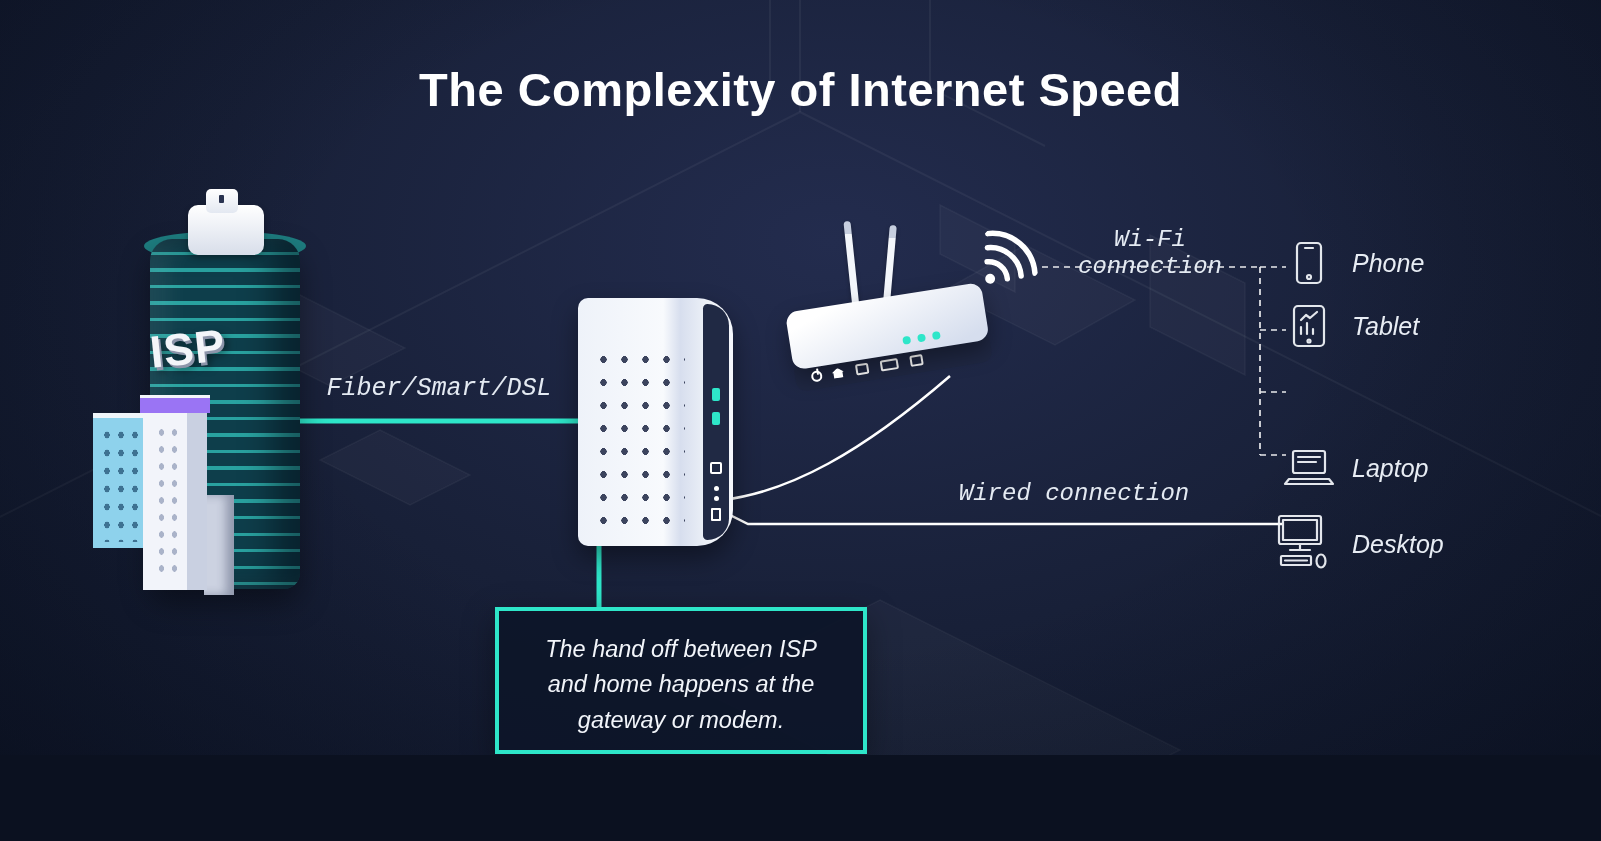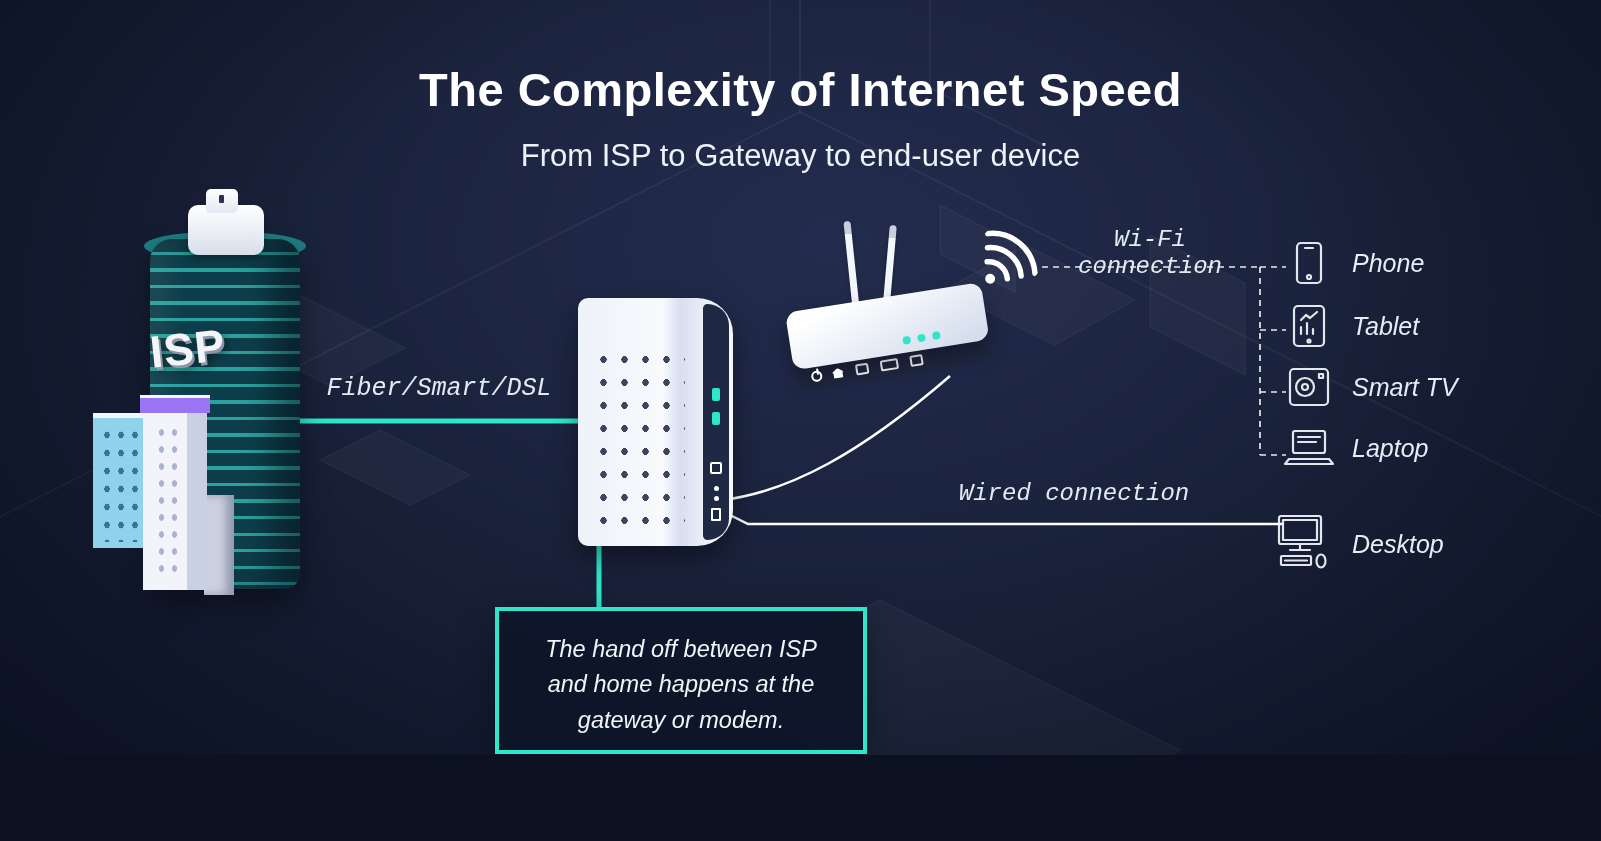--- a/index.html
+++ b/index.html
@@ -95,21 +95,21 @@
     border:4px solid #2ee6c9; background:rgba(13,21,41,0.93); box-shadow:0 10px 30px rgba(0,0,0,0.35); }
   .callout p { margin:0; padding:21px 24px; font-size:23.5px; line-height:1.5; font-style:italic;
     text-align:center; color:#f2f5fa; }
 
   
   .device { position:absolute; z-index:3; left:1282px; display:flex; align-items:center; gap:16px; }
   .device .dicon { width:54px; display:flex; justify-content:center; align-items:center; }
   .device.desktop { left:1268px; }
   .device.desktop .dicon { width:68px; }
   .dlabel { font-style:italic; font-size:25px; color:#e8edf4; white-space:nowrap; }
-  .d-phone { top:240px; } .d-tablet { top:303px; } .d-tv { top:366px; } .d-laptop { top:428px; } .d-desktop { top:514px; }
+  .d-phone { top:240px; } .d-tablet { top:303px; } .d-tv { top:366px; } .d-laptop { top:448px; } .d-desktop { top:514px; }
   .dicon svg { stroke:#f3f6fa; fill:none; stroke-width:2.2; stroke-linecap:round; stroke-linejoin:round; opacity:0.93; }
 </style>
 </head>
 <body>
 
 <div class="stage">
 
   <svg class="layer bg-plan" viewBox="0 0 1601 841">
     <g stroke="rgba(255,255,255,0.05)" stroke-width="2" fill="none">
       <path d="M800,112 L1601,516"></path>
@@ -132,21 +132,20 @@
 
   <svg class="layer lines" viewBox="0 0 1601 841">
     <line x1="300" y1="421" x2="580" y2="421" stroke="#2ee6c9" stroke-width="5"></line>
     <line x1="599" y1="538" x2="599" y2="611" stroke="#2ee6c9" stroke-width="5"></line>
     <path d="M722,500 C790,492 862,452 950,376" stroke="#ffffff" stroke-width="2.5" fill="none"></path>
     <path d="M720,510 L748,524 L1282,524" stroke="#ffffff" stroke-width="2.5" fill="none"></path>
     <path d="M1042,267 H1260 M1260,267 V455 M1260,267 H1286 M1260,330 H1286 M1260,392 H1286 M1260,455 H1286" stroke="rgba(255,255,255,0.9)" stroke-width="1.7" stroke-dasharray="6 5" fill="none"></path>
   </svg>
 
   <h1 class="title">The Complexity of Internet Speed</h1>
-  <div class="subtitle">From ISP to Gateway to end-user device</div>
 
   <div class="isp">
     <div class="isp-rim"></div>
     <div class="isp-tower"></div>
     <div class="isp-cap"></div>
     <div class="isp-cap2"></div>
     <div class="isp-text">ISP</div>
     <div class="bld bld-grey"></div>
     <div class="bld bld-blue">
         <div class="win"></div>
@@ -226,31 +225,20 @@
         <line x1="11" y1="31" x2="11" y2="24"></line>
         <line x1="17" y1="31" x2="17" y2="20"></line>
         <line x1="23" y1="31" x2="23" y2="26"></line>
         <polyline points="11,17 16,12 20,15 27,9"></polyline>
         <circle cx="19" cy="38" r="1.5"></circle>
       </svg>
     </span>
     <span class="dlabel">Tablet</span>
   </div>
 
-  <div class="device d-tv">
-    <span class="dicon">
-      <svg width="46" height="42" viewBox="0 0 46 42">
-        <rect x="4" y="3" width="38" height="36" rx="4"></rect>
-        <circle cx="19" cy="21" r="9"></circle>
-        <circle cx="19" cy="21" r="3"></circle>
-        <rect x="33" y="8" width="4" height="4"></rect>
-      </svg>
-    </span>
-    <span class="dlabel">Smart TV</span>
-  </div>
 
   <div class="device d-laptop">
     <span class="dicon">
       <svg width="54" height="40" viewBox="0 0 54 40">
         <rect x="11" y="3" width="32" height="22" rx="2"></rect>
         <line x1="16" y1="9" x2="38" y2="9"></line>
         <line x1="16" y1="14" x2="34" y2="14"></line>
         <path d="M7,31 L47,31 L51,36 L3,36 Z"></path>
         <line x1="23" y1="31" x2="31" y2="31"></line>
       </svg>

